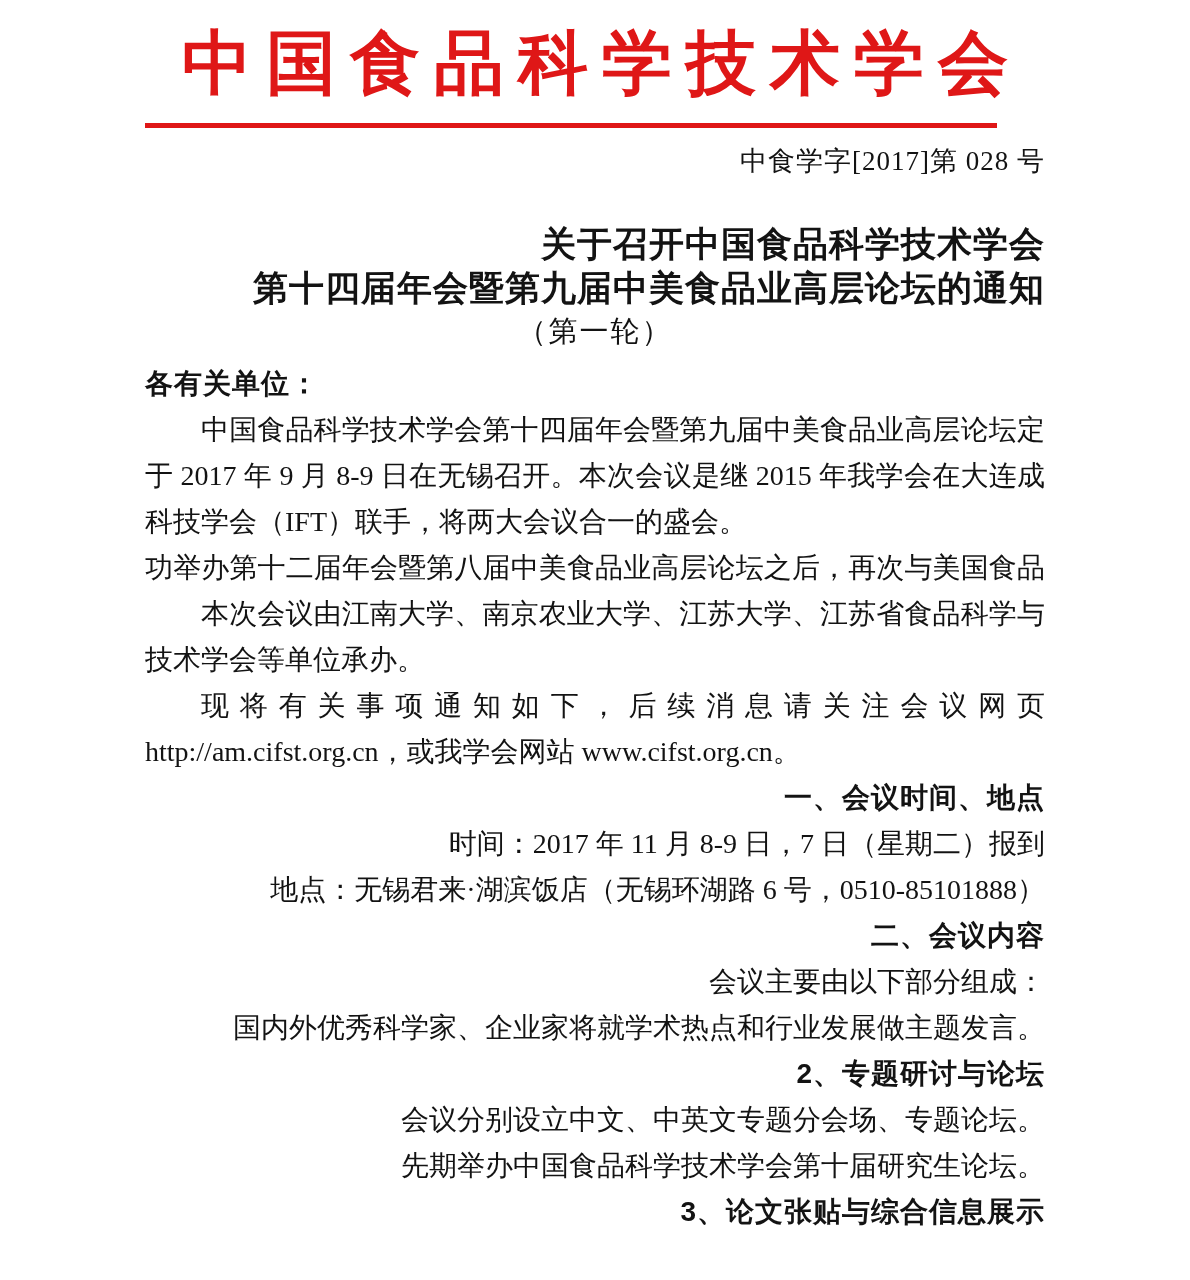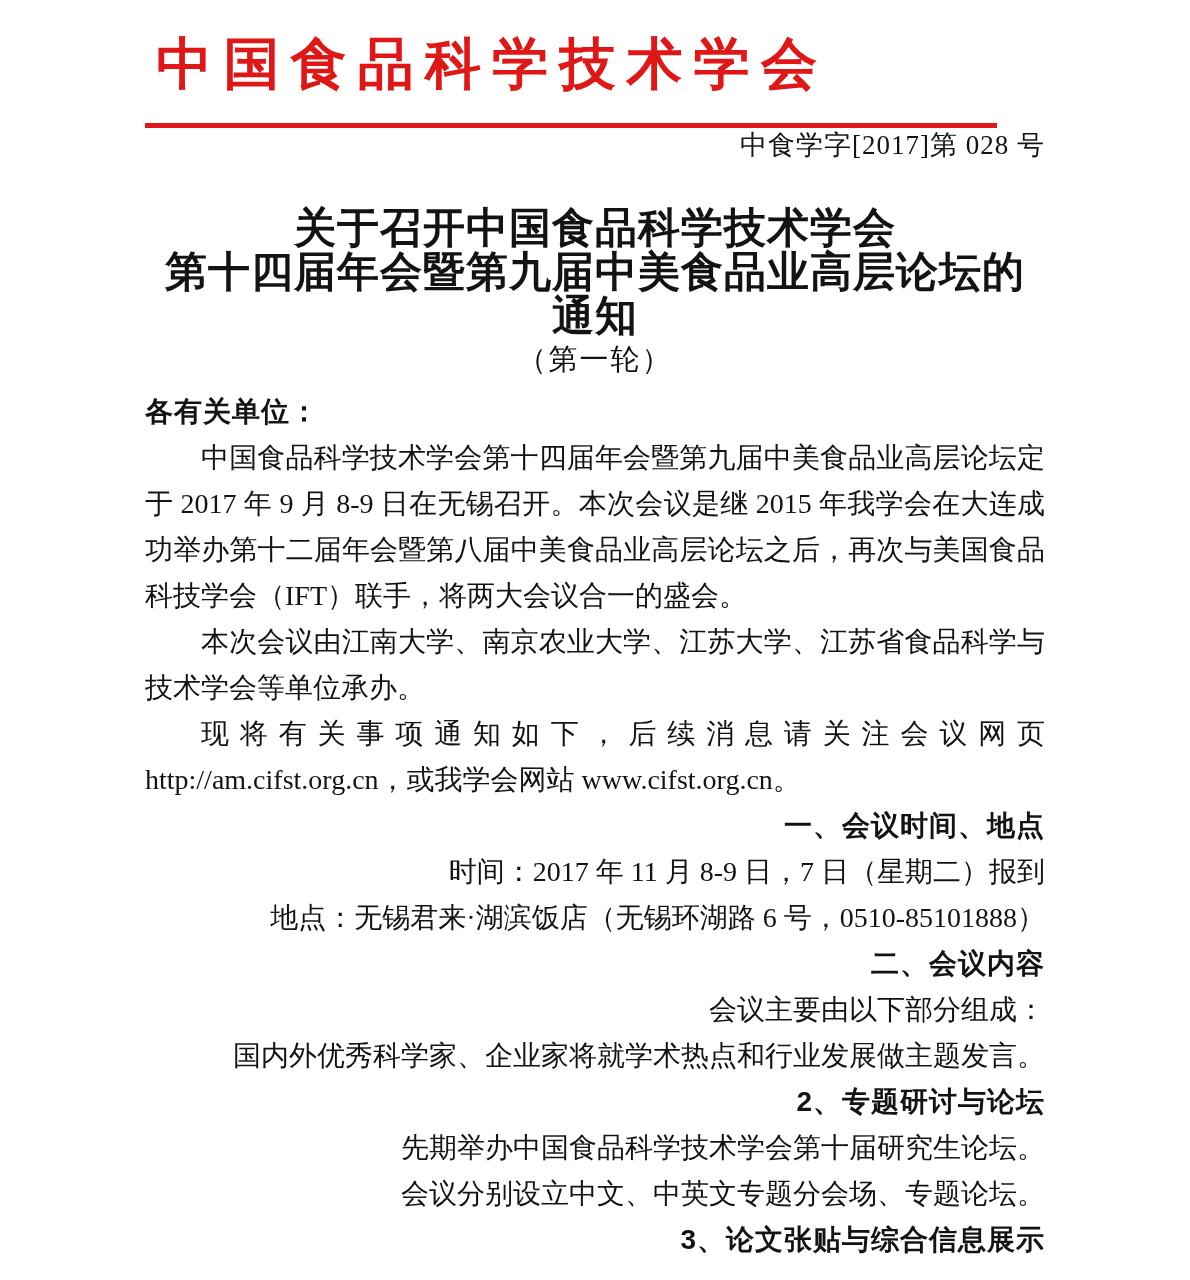--- a/index.html
+++ b/index.html
@@ -11,48 +11,48 @@
     color: var(--ink);
     overflow: hidden;
   }
   .page { padding: 20px 145px 0 145px; }
 
   
   .org-name {
     font-family: "Liberation Serif", serif;
     font-weight: bold;
     color: var(--accent);
-    font-size: 56px;
+    font-size: 70px;
     line-height: 88px;
-    text-align: left;
+    text-align: center;
     letter-spacing: 0.20em;
     text-indent: 0.20em;
     white-space: nowrap;
   }
   .red-rule {
     width: 852px; height: 5px;
     background: var(--accent);
     margin-top: 15px;
   }
   .doc-number {
     font-size: 27px;
     line-height: 34px;
     text-align: right;
-    margin-top: 0;
+    margin-top: 16px;
     letter-spacing: 1px;
   }
 
   
   .notice-title {
     margin-top: 44px;
     font-family: "Liberation Sans", sans-serif;
     font-weight: bold;
-    font-size: 42px;
+    font-size: 35px;
     line-height: 44px;
-    text-align: center;
+    text-align: right;
     letter-spacing: 1px;
   }
   .round-note {
     font-size: 29px;
     line-height: 42px;
     text-align: center;
     letter-spacing: 2px;
     font-family: Liberation Serif, serif;
   }
 
@@ -88,38 +88,38 @@
     <div>第十四届年会暨第九届中美食品业高层论坛的通知</div>
   </div>
   <div class="round-note">（第一轮）</div>
 
   <div class="doc-body">
 
     <div class="line hei">各有关单位：</div>
 
     <div class="line indent fill">中国食品科学技术学会第十四届年会暨第九届中美食品业高层论坛定</div>
     <div class="line fill">于 2017 年 9 月 8-9 日在无锡召开。本次会议是继 2015 年我学会在大连成</div>
+    <div class="line">科技学会（IFT）联手，将两大会议合一的盛会。</div>
     <div class="line fill">功举办第十二届年会暨第八届中美食品业高层论坛之后，再次与美国食品</div>
-    <div class="line">科技学会（IFT）联手，将两大会议合一的盛会。</div>
 
     <div class="line indent fill">本次会议由江南大学、南京农业大学、江苏大学、江苏省食品科学与</div>
     <div class="line">技术学会等单位承办。</div>
 
     <div class="line indent fill">现将有关事项通知如下，后续消息请关注会议网页</div>
     <div class="line">http://am.cifst.org.cn，或我学会网站 www.cifst.org.cn。</div>
 
     <div class="line indent hei">一、会议时间、地点</div>
     <div class="line indent">时间：2017 年 11 月 8-9 日，7 日（星期二）报到</div>
     <div class="line indent">地点：无锡君来·湖滨饭店（无锡环湖路 6 号，0510-85101888）</div>
 
     <div class="line indent hei">二、会议内容</div>
     <div class="line indent">会议主要由以下部分组成：</div>
 
     <div class="line indent">国内外优秀科学家、企业家将就学术热点和行业发展做主题发言。</div>
 
     <div class="line indent hei">2、专题研讨与论坛</div>
+    <div class="line indent">会议分别设立中文、中英文专题分会场、专题论坛。</div>
     <div class="line indent">先期举办中国食品科学技术学会第十届研究生论坛。</div>
-    <div class="line indent">会议分别设立中文、中英文专题分会场、专题论坛。</div>
 
     <div class="line indent hei">3、论文张贴与综合信息展示</div>
 
   </div>
 </div>
 
 </body></html>

